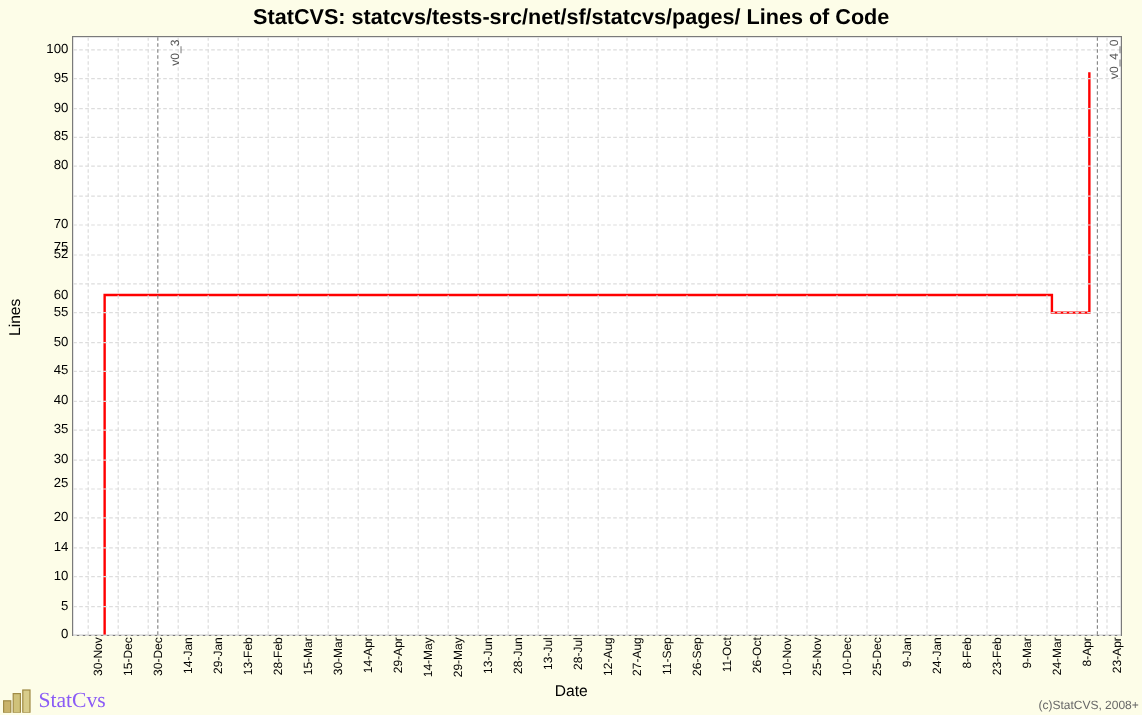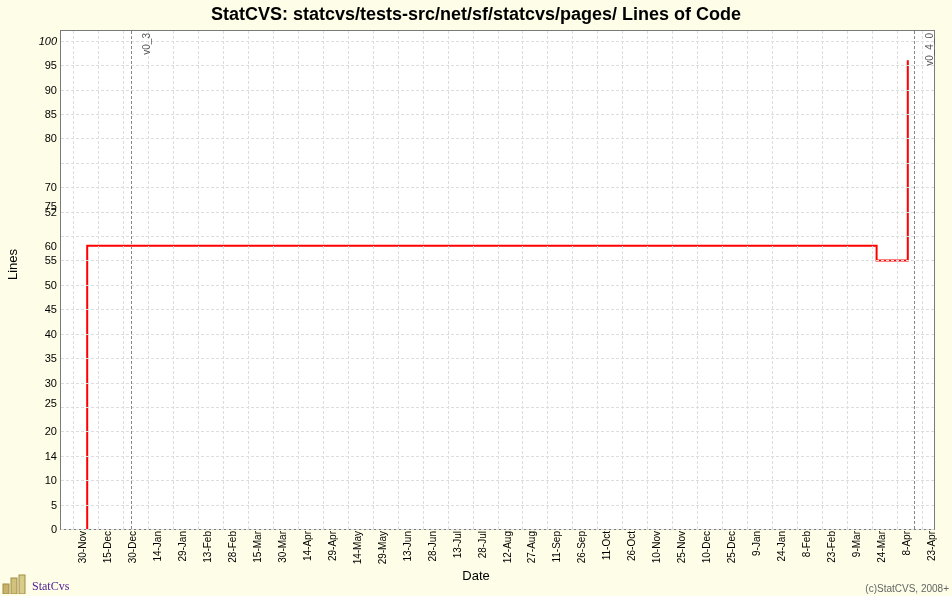--- a/index.html
+++ b/index.html
@@ -101,22 +101,22 @@
   .footer-left {
     position: absolute;
     left: 2px;
     bottom: 2px;
     display: flex;
     align-items: flex-end;
     gap: 2px;
   }
   .footer-left .logo-text {
     font-family: Georgia, 'Times New Roman', serif;
-    font-size: 12px;
-    color: #4c1d95;
+    font-size: 18px;
+    color: #8b5cf6;
   }
   .footer-right {
     position: absolute;
     right: 3px;
     bottom: 2px;
     font-size: 10px;
     color: #666;
   }
 </style>
 </head>
@@ -162,21 +162,21 @@
     <div class="y-tick" style="top: 131.824px; margin-top: 43px;">75</div>
     <div class="y-grid" style="top: 107.412px;"></div>
     <div class="y-tick" style="top: 107.412px;">80</div>
     <div class="y-grid" style="top: 83px;"></div>
     <div class="y-tick" style="top: 83px;">85</div>
     <div class="y-grid" style="top: 58.5882px;"></div>
     <div class="y-tick" style="top: 58.5882px;">90</div>
     <div class="y-grid" style="top: 34.1765px;"></div>
     <div class="y-tick" style="top: 34.1765px;">95</div>
     <div class="y-grid" style="top: 9.76471px;"></div>
-    <div class="y-tick" style="top: 9.76471px; font-style: italic;">100</div>
+    <div class="y-tick" style="top: 9.76471px;">100</div>
     <div class="x-grid" style="left: 12.4714px;"></div>
     <div class="x-tick" style="left: 16.4714px;">30-Nov</div>
     <div class="x-grid" style="left: 37.4143px;"></div>
     <div class="x-tick" style="left: 41.4143px;">15-Dec</div>
     <div class="x-grid" style="left: 62.3571px;"></div>
     <div class="x-tick" style="left: 66.3571px;">30-Dec</div>
     <div class="x-grid" style="left: 87.3px;"></div>
     <div class="x-tick" style="left: 91.3px;">14-Jan</div>
     <div class="x-grid" style="left: 112.243px;"></div>
     <div class="x-tick" style="left: 116.243px;">29-Jan</div>

